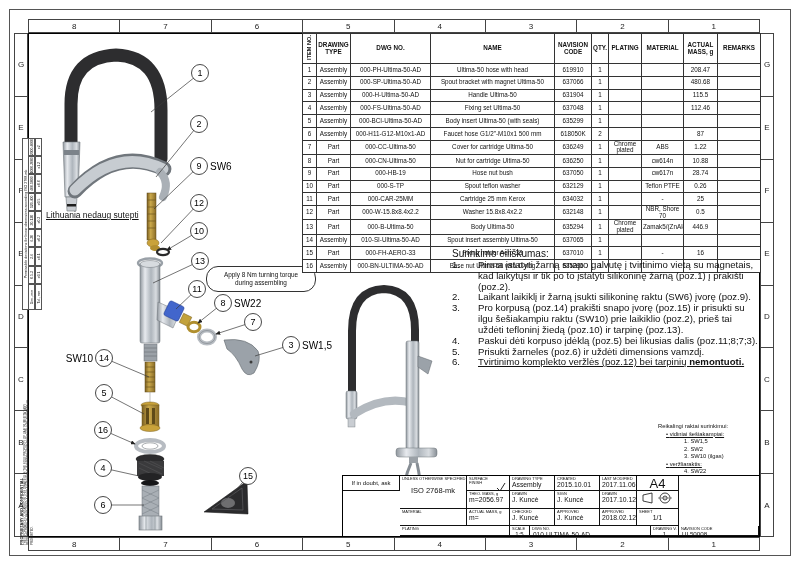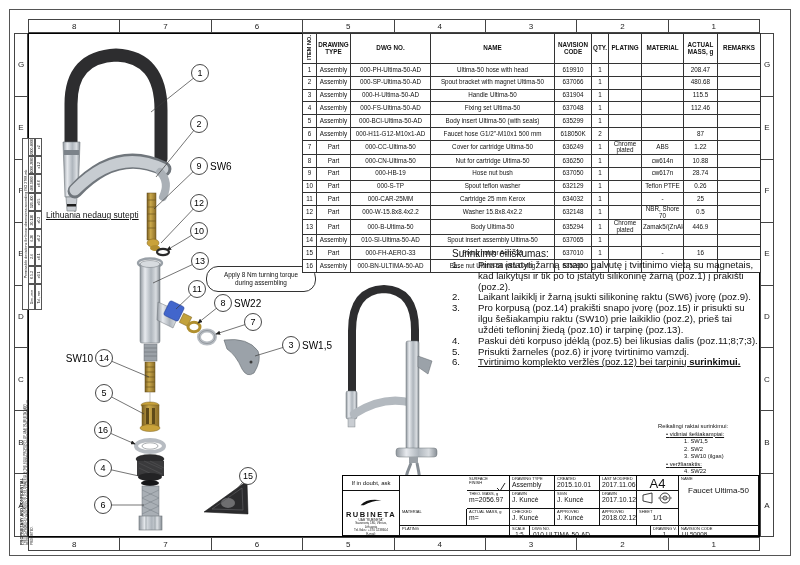--- a/index.html
+++ b/index.html
@@ -556,25 +556,25 @@
         <div class="inst-row">
           <span class="num">3.</span>
           <span class="txt">Pro korpusą (poz.14) prakišti snapo įvorę (poz.15) ir prisukti su ilgu šešiakampiu raktu (SW10) prie laikiklio (poz.2), prieš tai uždėti tefloninį žiedą (poz.10) ir tarpinę (poz.13).</span>
         </div>
         <div class="inst-row">
           <span class="num">4.</span>
           <span class="txt">Paskui dėti korpuso įdėklą (poz.5) bei likusias dalis (poz.11;8;7;3).</span>
         </div>
         <div class="inst-row">
           <span class="num">5.</span>
-          <span class="txt">Prisukti žarneles (poz.6) ir įvorę tvirtinimo vamzdį.</span>
+          <span class="txt">Prisukti žarneles (poz.6) ir uždėti dimensions vamzdį.</span>
         </div>
         <div class="inst-row">
           <span class="num">6.</span>
-          <span class="txt u">Tvirtinimo komplekto veržlės (poz.12) bei tarpinių <b>surinkimui.</b></span>
+          <span class="txt u">Tvirtinimo komplekto veržlės (poz.12) bei tarpinių <b>nemontuoti.</b></span>
         </div>
       </div>
   </div>
 
   <div class="abs" id="tools">
       <div class="t-title">Reikalingi raktai surinkimui:</div>
       <div class="t-bullet">vidiniai šešiakampiai:</div>
       <div class="t-item">1. SW1,5</div>
       <div class="t-item">2. SW2</div>
       <div class="t-item">3. SW10 (ilgas)</div>
@@ -609,34 +609,23 @@
   </div>
   <div class="abs" id="proprietary">
     <div class="p-title">PROPRIETARY AND CONFIDENTIAL</div>
     <div class="p-body">THE INFORMATION CONTAINED IN THIS DRAWING IS THE SOLE PROPERTY OF UAB "RUBINETA". ANY REPRODUCTION IN PART OR AS A WHOLE WITHOUT THE WRITTEN PERMISSION OF UAB "RUBINETA" IS PROHIBITED.</div>
   </div>
 
   <div class="abs" id="title-block">
     <div class="tb-cell tb-center" id="cell-doubt" style="grid-column:1;grid-row:1">
       <span>If in doubt, ask</span>
     </div>
-    <div class="tb-cell" style="grid-column:1;grid-row:2/5">
-      <div style="text-align:center;margin-top:1px">
-        <svg width="26" height="8" viewBox="0 0 30 10">
-            <path d="M2 9 Q10 0 28 3 Q16 3 6 9 Z" fill="#111"></path>
-          </svg>
-      </div>
-      <div id="logo-brand">RUBINETA</div>
-      <div id="logo-address">
-          <div>UAB "RUBINETA"</div>
-          <div>Savanorių 180, Vilnius,</div>
-          <div>Lithuania</div>
-          <div>Tel./faks.: +370 5238604</div>
-          <div>E-mail:</div>
-        </div>
+    <div class="tb-cell" style="grid-column:2;grid-row:1/3">
+      <div class="tb-label">UNLESS OTHERWISE SPECIFIED</div>
+      <div class="tb-val" style="margin-top:6px;font-size:7.5px">ISO 2768-mk</div>
     </div>
     <div class="tb-cell" style="grid-column:2;grid-row:3">
       <div class="tb-label">MATERIAL</div>
     </div>
     <div class="tb-cell" style="grid-column:2/4;grid-row:4">
       <div class="tb-label">PLATING</div>
     </div>
     <div class="tb-cell" style="grid-column:3;grid-row:1">
       <div class="tb-label" style="float:left;width:26px">SURFACE FINISH</div>
       <span style="float:right;margin:2px 2px 0 0">
@@ -713,23 +702,19 @@
           <circle cx="24" cy="7" r="5" fill="none" stroke="#111" stroke-width="0.8"></circle>
           <circle cx="24" cy="7" r="2" fill="none" stroke="#111" stroke-width="0.8"></circle>
           <line x1="17" y1="7" x2="31" y2="7" stroke="#111" stroke-width="0.5" stroke-dasharray="2 1"></line>
         </svg>
       </span>
     </div>
     <div class="tb-cell" style="grid-column:7;grid-row:3">
       <div class="tb-label">SHEET</div>
       <div class="tb-val">1/1</div>
     </div>
-    <div class="tb-cell" id="cell-name" style="grid-column:8;grid-row:1/4">
-      <div class="tb-label">NAME</div>
-      <div class="tb-val">Faucet Ultima-50</div>
-    </div>
     <div class="tb-cell" style="grid-column:8;grid-row:4">
       <div class="tb-label">NAVISION CODE</div>
       <div class="tb-val" style="text-align:left;padding-left:3px;font-size:6.2px">UL50008</div>
     </div>
   </div>
 
 </div>
 
 </body></html>

